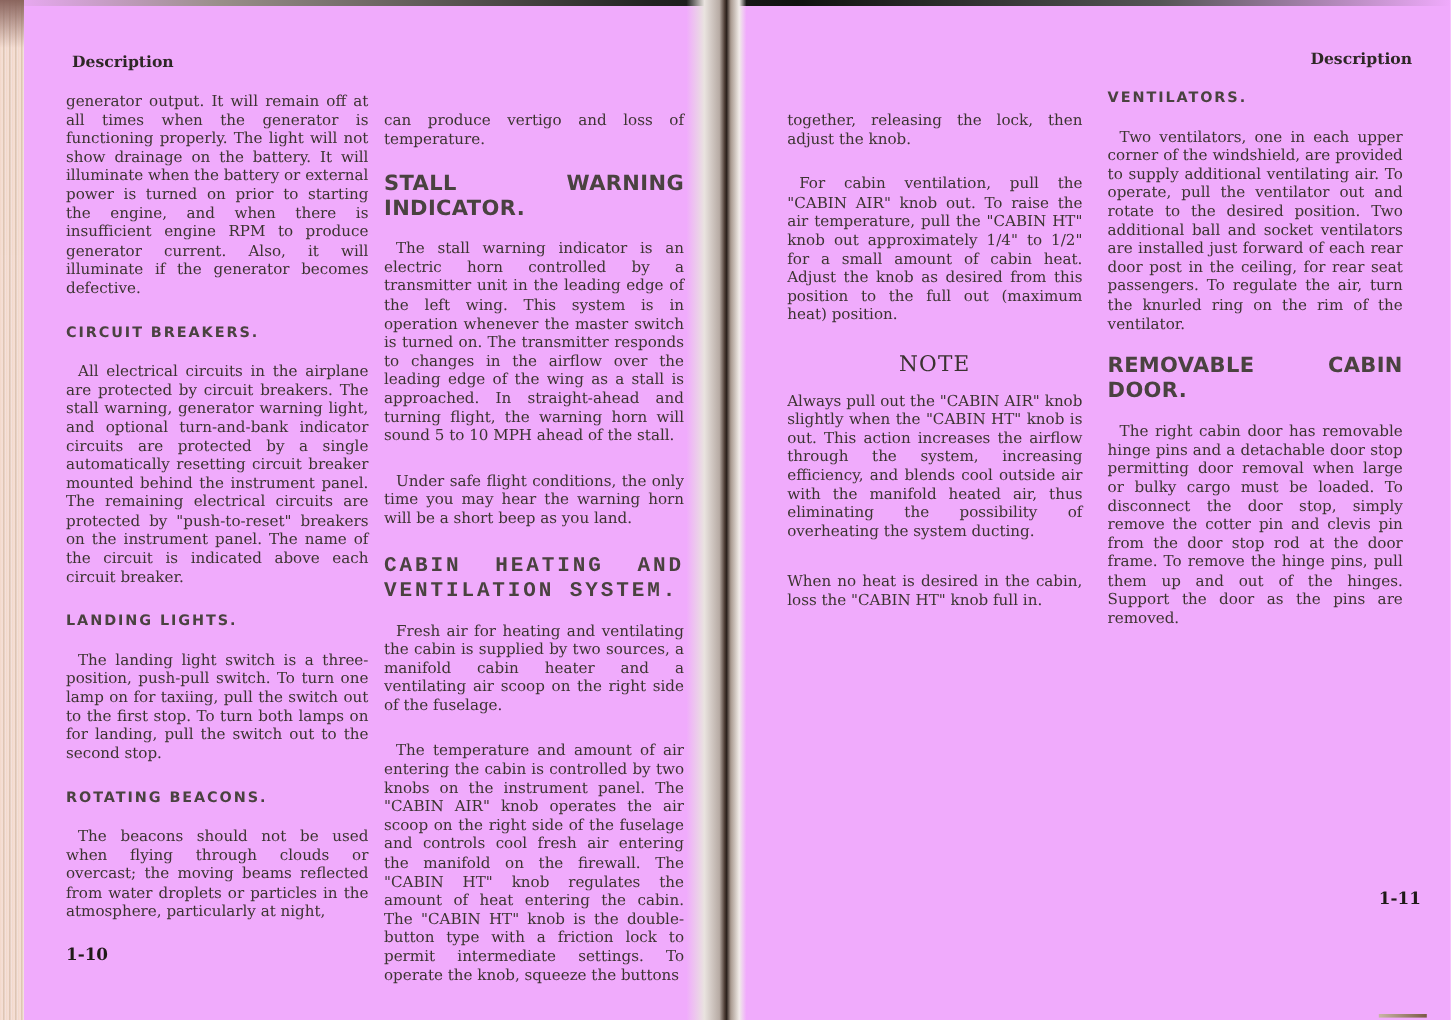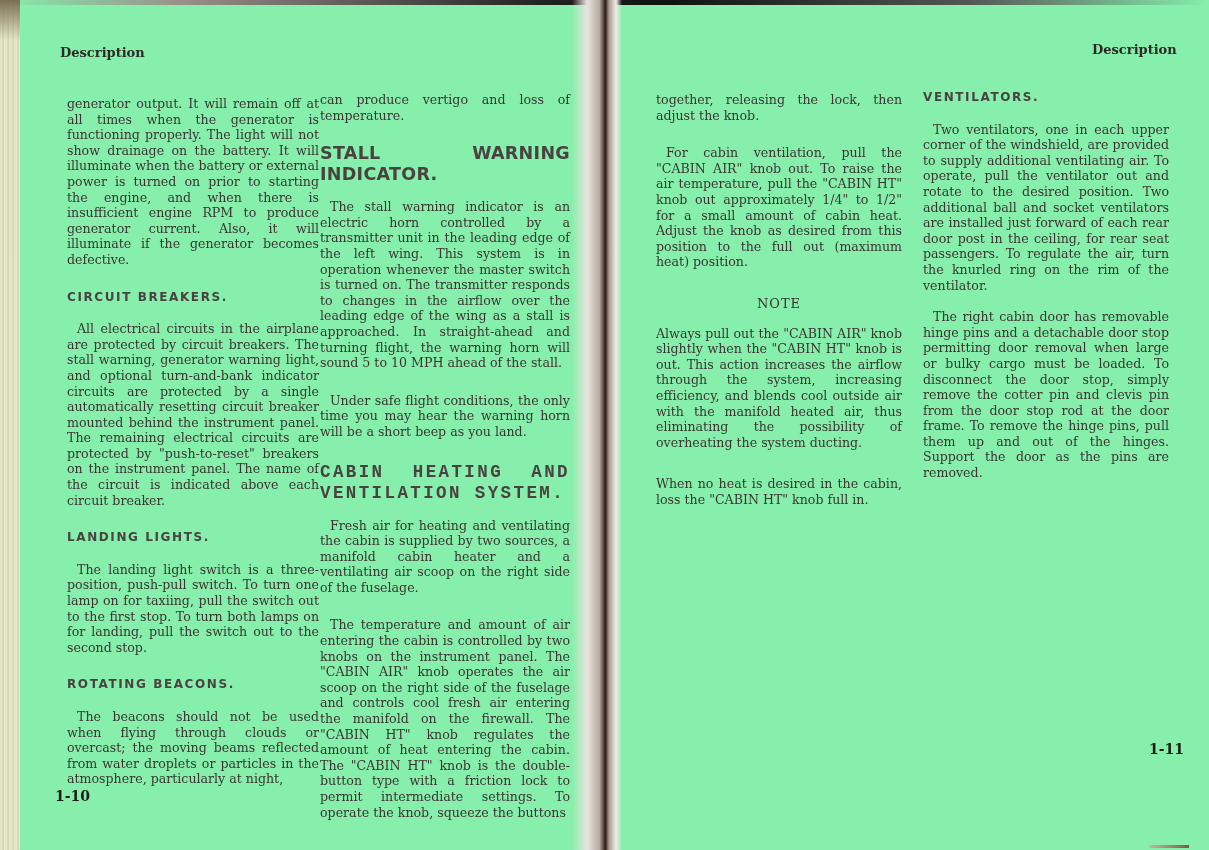--- a/index.html
+++ b/index.html
@@ -1,18 +1,18 @@
 <!DOCTYPE html>
 <html><head>
 <meta charset="utf-8">
 <style>
   html, body { margin:0; padding:0; }
   body { width:1209px; height:850px; background:#ffffff; position:relative; overflow:hidden;
          font-family:"DejaVu Serif", serif; color:#3a3230; }
-  .spread { position:absolute; inset:0; background:#86efac; }
+  .spread { position:absolute; inset:0; background:#f0abfc; }
   .top-edge { position:absolute; left:0; top:0; width:1209px; height:5px;
               background:linear-gradient(to right, transparent 0%, #9a8f8a 15%, #222 45%, #111 55%, #555 80%, transparent 100%); }
   .left-edge { position:absolute; left:0; top:0; width:20px; height:850px;
                background:repeating-linear-gradient(to right, #f3dfbf 0px, #f7ead2 2px, #d9c7a2 3px, #fbf3e2 5px);
                opacity:0.85; }
   .left-edge::before { content:""; position:absolute; left:0; top:0; width:20px; height:40px;
                background:linear-gradient(to bottom, #7a5a44, transparent); }
   .gutter { position:absolute; left:572px; top:0; width:50px; height:850px;
             background:linear-gradient(to right, rgba(255,255,255,0) 0%, #e9e3df 30%, #b7aba4 55%, #4a3a32 64%, #2b211c 67%, #a99a90 74%, #f1ece8 88%, rgba(255,255,255,0) 100%); }
   .bottom-edge { position:absolute; right:20px; bottom:2px; width:40px; height:3px;
@@ -26,36 +26,36 @@
   .folio { position:absolute; font-family:"DejaVu Serif", serif; font-size:14px; font-weight:bold; color:#1f1a18; }
 
   .col { position:absolute; font-size:12.6px; line-height:15.6px; text-align:justify; color:#3c3431; }
   .col p { margin:0 0 16px 0; text-indent:10px; hyphens:manual; }
   .col p.cont { text-indent:0; }
   .h-small { font-family:"DejaVu Sans", sans-serif; font-weight:bold; font-size:12px; letter-spacing:1.6px;
              color:#4a4240; margin:0 0 16px 0; }
   .h-large { font-family:"DejaVu Sans", sans-serif; font-weight:bold; font-size:17.5px; letter-spacing:0.3px;
              color:#4a4240; margin:0 0 14px 0; line-height:21px; }
   .h-large.spaced { letter-spacing:2.4px; }
-  .note-title { text-align:center; font-size:13px; letter-spacing:1px; margin:16px 0 14px 0; color:#3a3230; }
+  .note-title { text-align:center; font-size:18px; letter-spacing:1px; margin:16px 0 14px 0; color:#3a3230; }
   .note-body { margin:0 10px 20px 10px; text-indent:0 !important; }
 </style>
 </head>
 <body>
 
 <div class="spread">
   <div class="top-edge"></div>
   <div class="left-edge"></div>
   <div class="gutter"></div>
   <div class="bottom-edge"></div>
 
   <div class="page left">
     <div class="running-head" style="left:60px; top:45px;">Description</div>
 
-    <div class="col" style="left:55px; top:96px; width:252px;margin-left:12px;">
+    <div class="col" style="left:55px; top:76px; width:252px;">
       <p class="cont">generator output.  It will remain off at all times when the generator is functioning properly.  The light will not show drainage on the battery.  It will illuminate when the battery or external power is turned on prior to starting the engine, and when there is insufficient engine RPM to produce generator current.  Also, it will illuminate if the generator becomes defective.</p>
       <div class="h-small" style="margin-top:22px;">CIRCUIT BREAKERS.</div>
       <p>All electrical circuits in the airplane are protected by circuit breakers.  The stall warning, generator warning light, and optional turn-and-bank indicator circuits are protected by a single automatically resetting circuit breaker mounted behind the instrument panel.  The remaining electrical circuits are protected by "push-to-reset" breakers on the instrument panel.  The name of the circuit is indicated above each circuit breaker.</p>
       <div class="h-small" style="margin-top:22px;">LANDING LIGHTS.</div>
       <p>The landing light switch is a three-position, push-pull switch.  To turn one lamp on for taxiing, pull the switch out to the first stop.  To turn both lamps on for landing, pull the switch out to the second stop.</p>
       <div class="h-small" style="margin-top:22px;">ROTATING BEACONS.</div>
       <p>The beacons should not be used when flying through clouds or overcast; the moving beams reflected from water droplets or particles in the atmosphere, particularly at night,</p>
     </div>
 
     <div class="col" style="left:320px; top:92px; width:250px;">
@@ -75,21 +75,22 @@
     <div class="running-head" style="left:480px; top:42px;">Description</div>
 
     <div class="col" style="left:44px; top:92px; width:246px;">
       <p class="cont">together, releasing the lock, then adjust the knob.</p>
       <p style="margin-top:22px;">For cabin ventilation, pull the "CABIN AIR" knob out.  To raise the air temperature, pull the "CABIN HT" knob out approximately 1/4" to 1/2" for a small amount of cabin heat. Adjust the knob as desired from this position to the full out (maximum heat) position.</p>
       <div class="note-title" style="margin-top:26px;">NOTE</div>
       <p class="note-body">Always pull out the "CABIN AIR" knob slightly when the "CABIN HT" knob is out.  This action increases the airflow through the system, increasing efficiency, and blends cool outside air with the manifold heated air, thus eliminating the possibility of overheating the system ducting.</p>
       <p class="cont" style="margin-top:26px;">When no heat is desired in the cabin, loss the "CABIN HT" knob full in.</p>
     </div>
 
-    <div class="col" style="left:311px; top:90px; width:246px;">
+    <div class="col" style="left:311px; top:74px; width:246px;">
       <div class="h-small">VENTILATORS.</div>
       <p>Two ventilators, one in each upper corner of the windshield, are provided to supply additional ventilating air. To operate, pull the ventilator out and rotate to the desired position. Two additional ball and socket ventilators are installed just forward of each rear door post in the ceiling, for rear seat passengers.  To regulate the air, turn the knurled ring on the rim of the ventilator.</p>
+      <div class="h-large" style="margin-top:18px;">REMOVABLE CABIN DOOR.</div>
       <p>The right cabin door has removable hinge pins and a detachable door stop permitting door removal when large or bulky cargo must be loaded.  To disconnect the door stop, simply remove the cotter pin and clevis pin from the door stop rod at the door frame.  To remove the hinge pins, pull them up and out of the hinges. Support the door as the pins are removed.</p>
     </div>
 
     <div class="folio" style="left:537px; top:741px;">1-11</div>
   </div>
 </div>
 
 </body></html>

